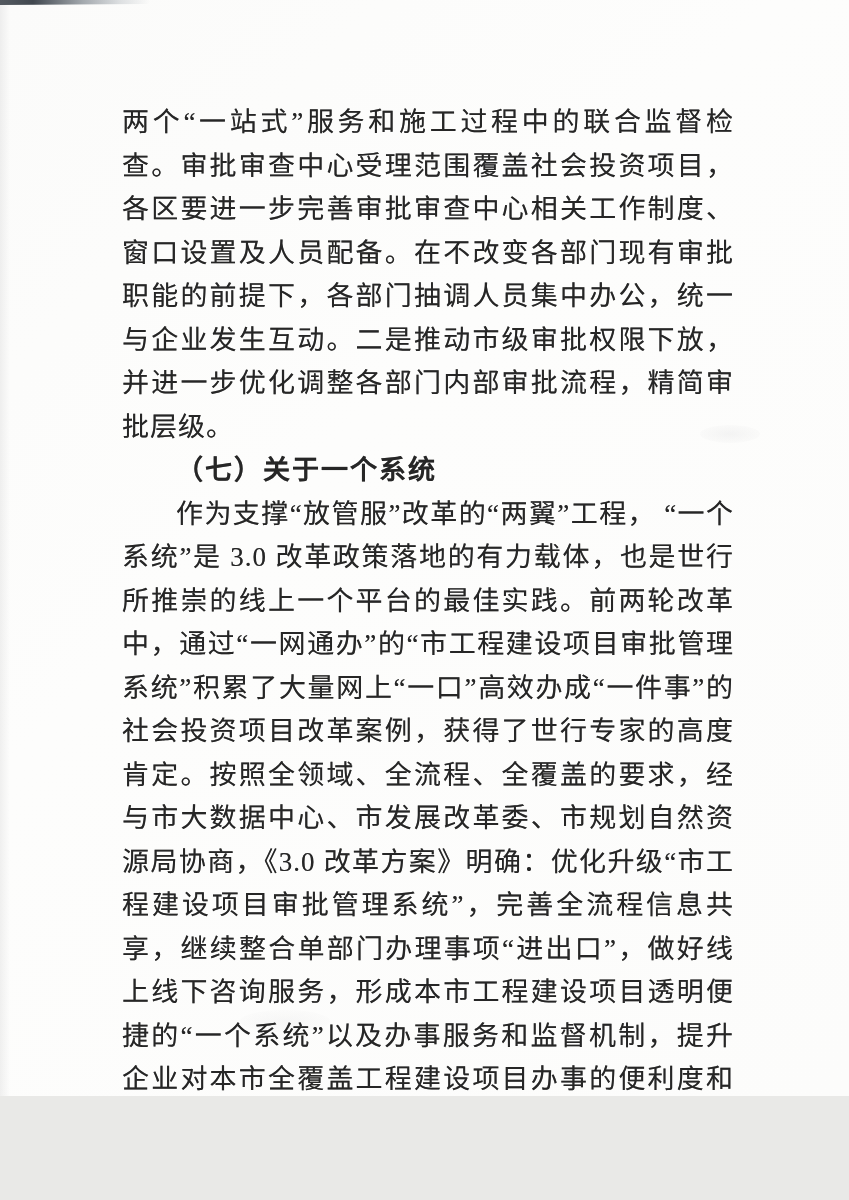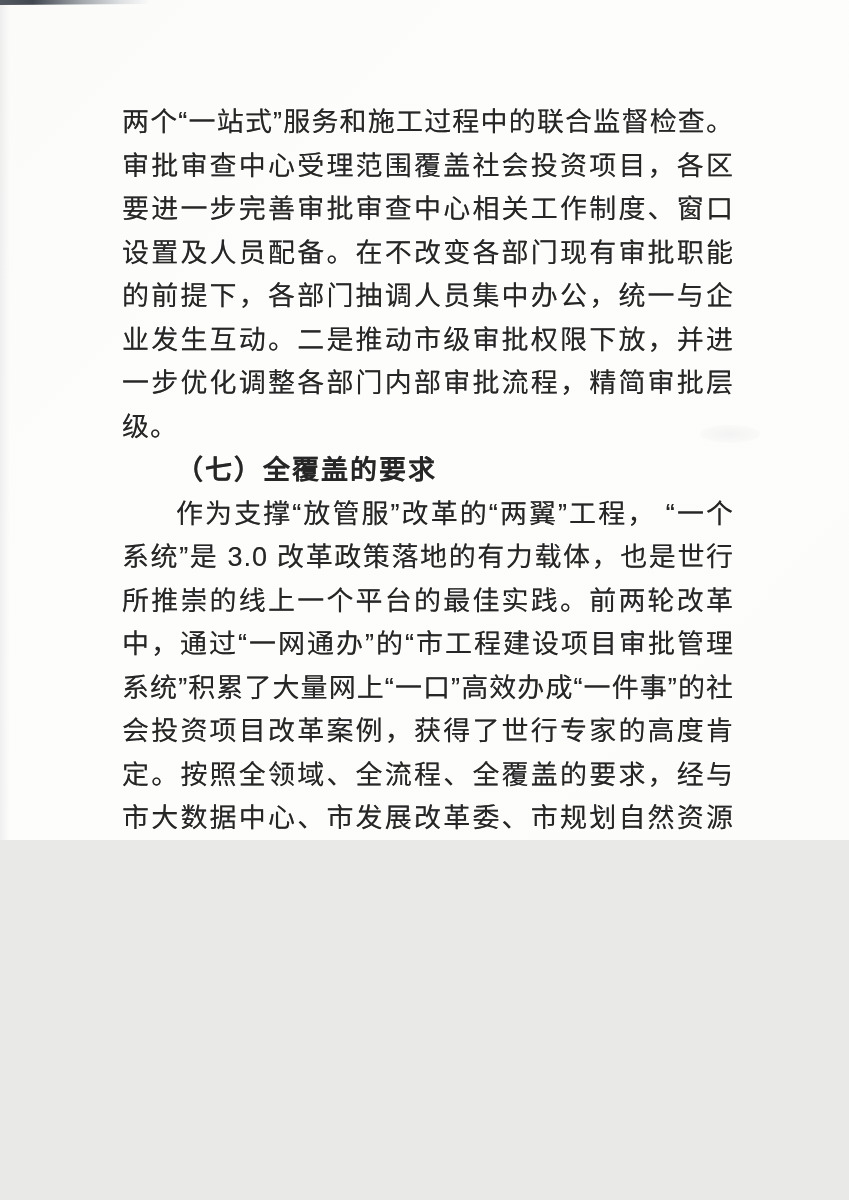--- a/index.html
+++ b/index.html
@@ -3,25 +3,25 @@
 <meta charset="utf-8">
 <style>
   html, body {
     margin: 0;
     padding: 0;
     background: #e9e9e7;
   }
   .page {
     position: relative;
     width: 849px;
-    height: 840px;
+    height: 1096px;
     margin: 0 auto;
     background: linear-gradient(135deg, #fbfbfa 0%, #fdfdfc 40%, #fcfcfb 100%);
     overflow: hidden;
-    font-family: Liberation Sans, sans-serif;
+    font-family: Liberation Serif, serif;
   }
   
   .edge-shade-left {
     position: absolute;
     left: 0; top: 0;
     width: 10px; height: 1200px;
     background: linear-gradient(to right, rgba(120,120,125,0.10), rgba(120,120,125,0.0));
     pointer-events: none;
   }
   
@@ -99,20 +99,20 @@
 
 <div class="page">
 
   <div class="edge-shade-left"></div>
   <div class="scan-line-top"></div>
   <div class="smudge smudge-a"></div>
   <div class="smudge smudge-b"></div>
 
   <div class="content">
     <p>两个“一站式”服务和施工过程中的联合监督检查。审批审查中心受理范围覆盖社会投资项目，各区要进一步完善审批审查中心相关工作制度、窗口设置及人员配备。在不改变各部门现有审批职能的前提下，各部门抽调人员集中办公，统一与企业发生互动。二是推动市级审批权限下放，并进一步优化调整各部门内部审批流程，精简审批层级。</p>
-    <p class="section-heading">（七）全覆盖的要求</p>
+    <p class="section-heading">（七）关于一个系统</p>
     <p class="para-indent">作为支撑“放管服”改革的“两翼”工程， “一个系统”是 3.0 改革政策落地的有力载体，也是世行所推崇的线上一个平台的最佳实践。前两轮改革中，通过“一网通办”的“市工程建设项目审批管理系统”积累了大量网上“一口”高效办成“一件事”的社会投资项目改革案例，获得了世行专家的高度肯定。按照全领域、全流程、全覆盖的要求，经与市大数据中心、市发展改革委、市规划自然资源局协商，《3.0 改革方案》明确：优化升级“市工程建设项目审批管理系统”，完善全流程信息共享，继续整合单部门办理事项“进出口”，做好线上线下咨询服务，形成本市工程建设项目透明便捷的“一个系统”以及办事服务和监督机制，提升企业对本市全覆盖工程建设项目办事的便利度和获得感。</p>
     <p class="para-indent">一网通办。</p>
   </div>
 
   <div class="page-footer">— 26 —</div>
 
 </div>
 
 </body></html>

